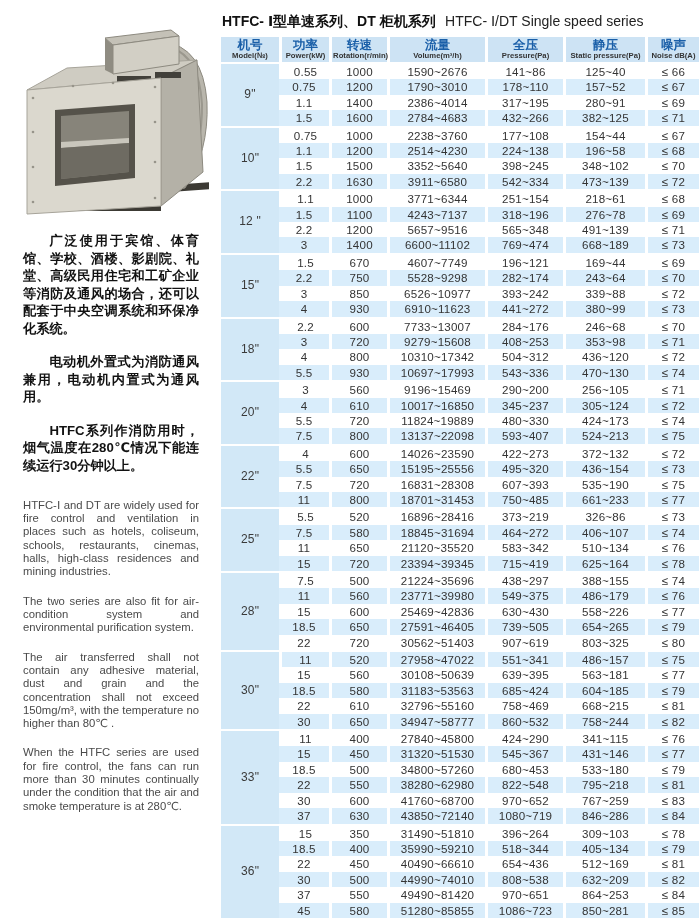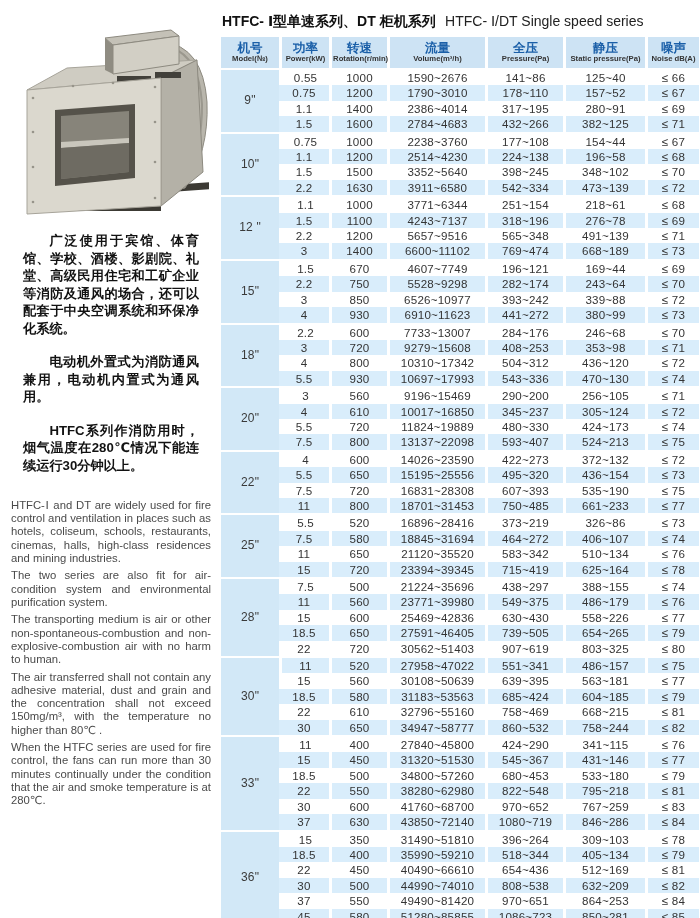--- a/index.html
+++ b/index.html
@@ -6,31 +6,31 @@
   .page{position:relative;width:700px;height:918px;background:#fff;overflow:hidden;
         font-family:"Liberation Sans","DejaVu Sans",sans-serif;}
 
   
   .left-col{position:absolute;left:7px;top:10px;width:208px;}
   .photo{width:200px;height:204px;margin:2px auto 0 6px;background:#fff;}
   .zh-text{margin-top:16px;font-weight:bold;font-size:13.2px;line-height:1.33;
            color:#121212;text-align:justify;}
   .zh-text p{margin:16px;text-indent:2em;}
   .en-text{margin-top:24px;font-size:11.3px;line-height:1.18;color:#4a4a4a;text-align:justify;}
-  .en-text p{margin:4px;}
+  .en-text p{margin:16px;}
 
   
   .right-col{position:absolute;left:221px;top:10px;width:478px;}
   .title-row{white-space:nowrap;margin:2px 0 6px 1px;}
   .title-zh{font-weight:bold;font-size:14px;color:#111;text-align:center;}
   .title-en{font-size:14px;color:#222;margin-left:5px;}
 
   table.spec{border-collapse:separate;border-spacing:0;table-layout:fixed;width:478px;}
   .spec th,.spec td{padding:0;text-align:center;vertical-align:middle;}
-  .spec th{background:#cde3f4;height:31px;border-left:3px solid #fff;}
+  .spec th{background:#cde3f4;height:25px;border-left:3px solid #fff;}
   .spec th:first-child{border-left:none;}
   .zh-h{display:block;font-weight:bold;font-size:12.5px;color:#1a5fa8;line-height:1.15;}
   .en-h{display:block;font-size:8px;color:#333;line-height:1.1;white-space:nowrap;
         transform:scaleX(.96);transform-origin:center;}
   .spec td{height:15.4px;line-height:15.4px;font-size:11.6px;color:#343434;
            letter-spacing:.2px;border-left:3px solid #fff;white-space:nowrap;}
   .spec tr td:first-child{border-left:none;}
   .spec tr.plain td{background:#fff;}
   .spec tr.alt td{background:#d9edfb;}
   .spec td.model{background:#d2e8f7 !important;font-size:12px;color:#3a3a3a;}
@@ -87,21 +87,20 @@
 
     <div class="zh-text">
       <p>广泛使用于宾馆、体育馆、学校、酒楼、影剧院、礼堂、高级民用住宅和工矿企业等消防及通风的场合，还可以配套于中央空调系统和环保净化系统。</p>
       <p>电动机外置式为消防通风兼用，电动机内置式为通风用。</p>
       <p>HTFC系列作消防用时，烟气温度在280℃情况下能连续运行30分钟以上。</p>
     </div>
 
     <div class="en-text">
       <p>HTFC-Ⅰ and DT are widely used for fire control and ventilation in places such as hotels, coliseum, schools, restaurants, cinemas, halls, high-class residences and mining industries.</p>
       <p>The two series are also fit for air-condition system and environmental purification system.</p>
-      <p>The transporting medium is air or other non-spontaneous-combustion and non-explosive-combustion air with no harm to human.</p>
       <p>The air transferred shall not contain any adhesive material, dust and grain and the concentration shall not exceed 150mg/m³, with the temperature no higher than 80℃ .</p>
       <p>When the HTFC series are used for fire control, the fans can run more than 30 minutes continually under the condition that the air and smoke temperature is at 280℃.</p>
     </div>
   </div>
 
   <div class="right-col">
     <div class="title-row">
       <span class="title-zh">HTFC- Ⅰ型单速系列、DT 柜机系列</span>
       <span class="title-en">HTFC- Ⅰ/DT Single speed series</span>
     </div>

